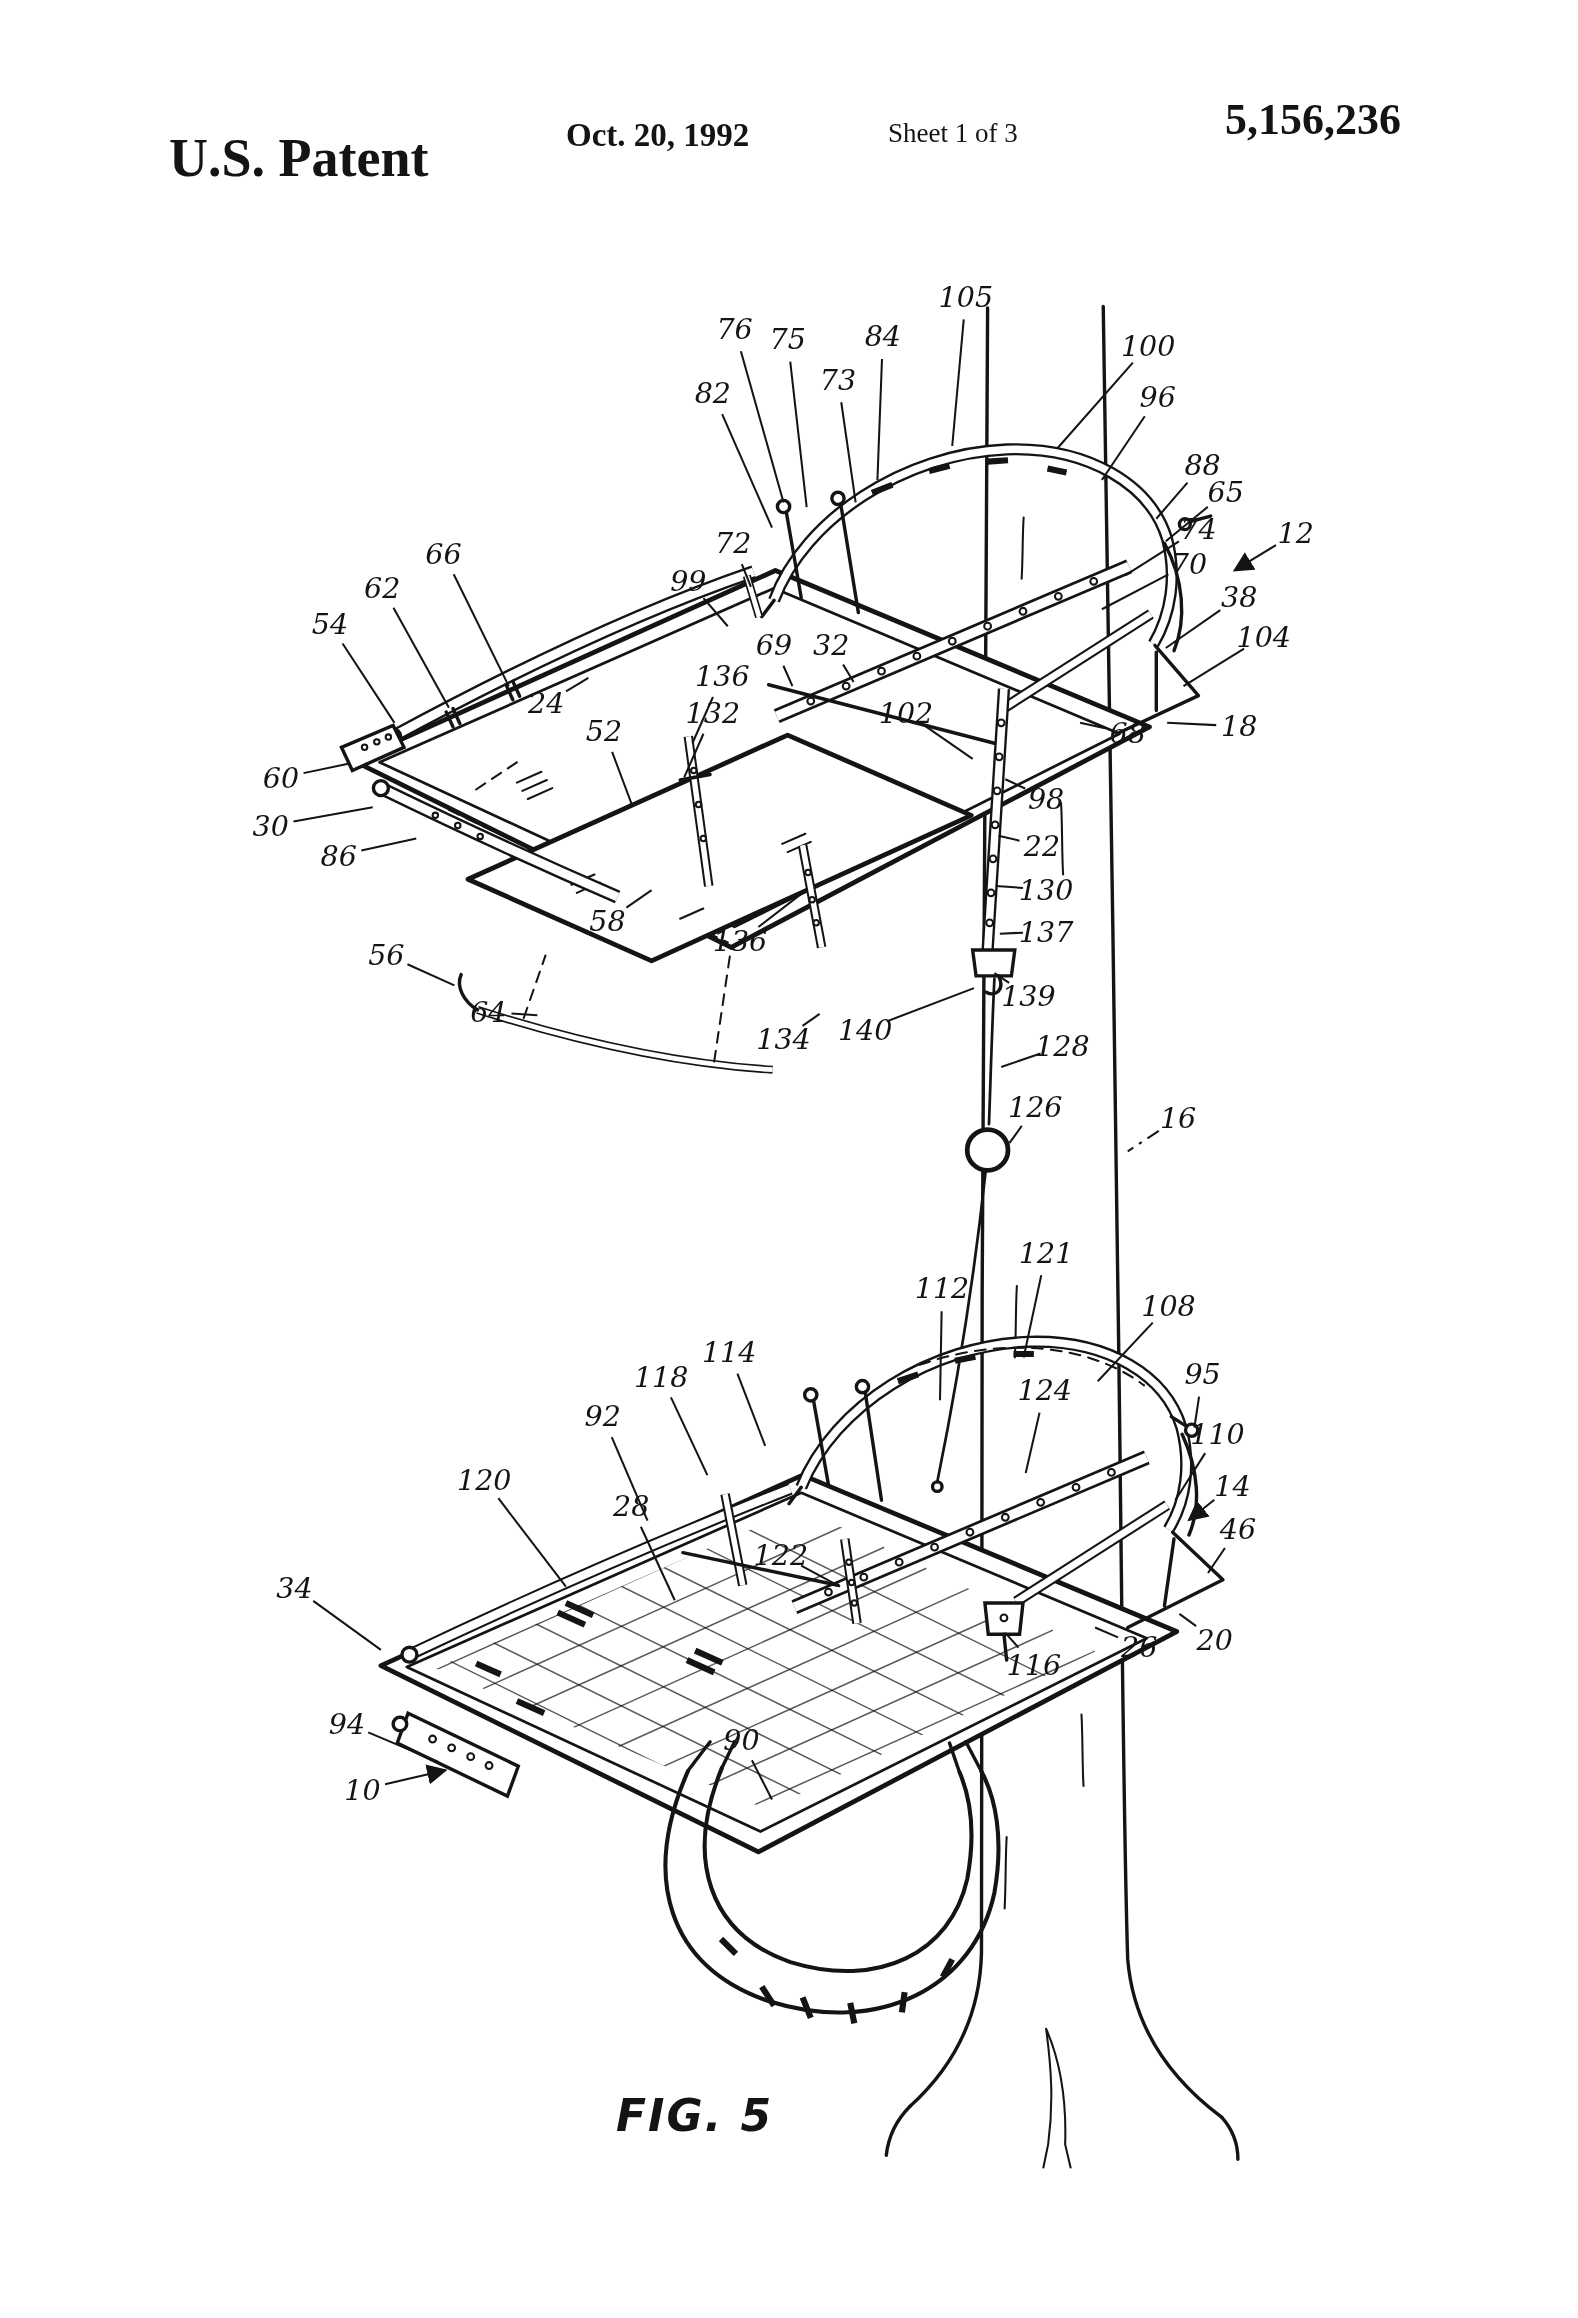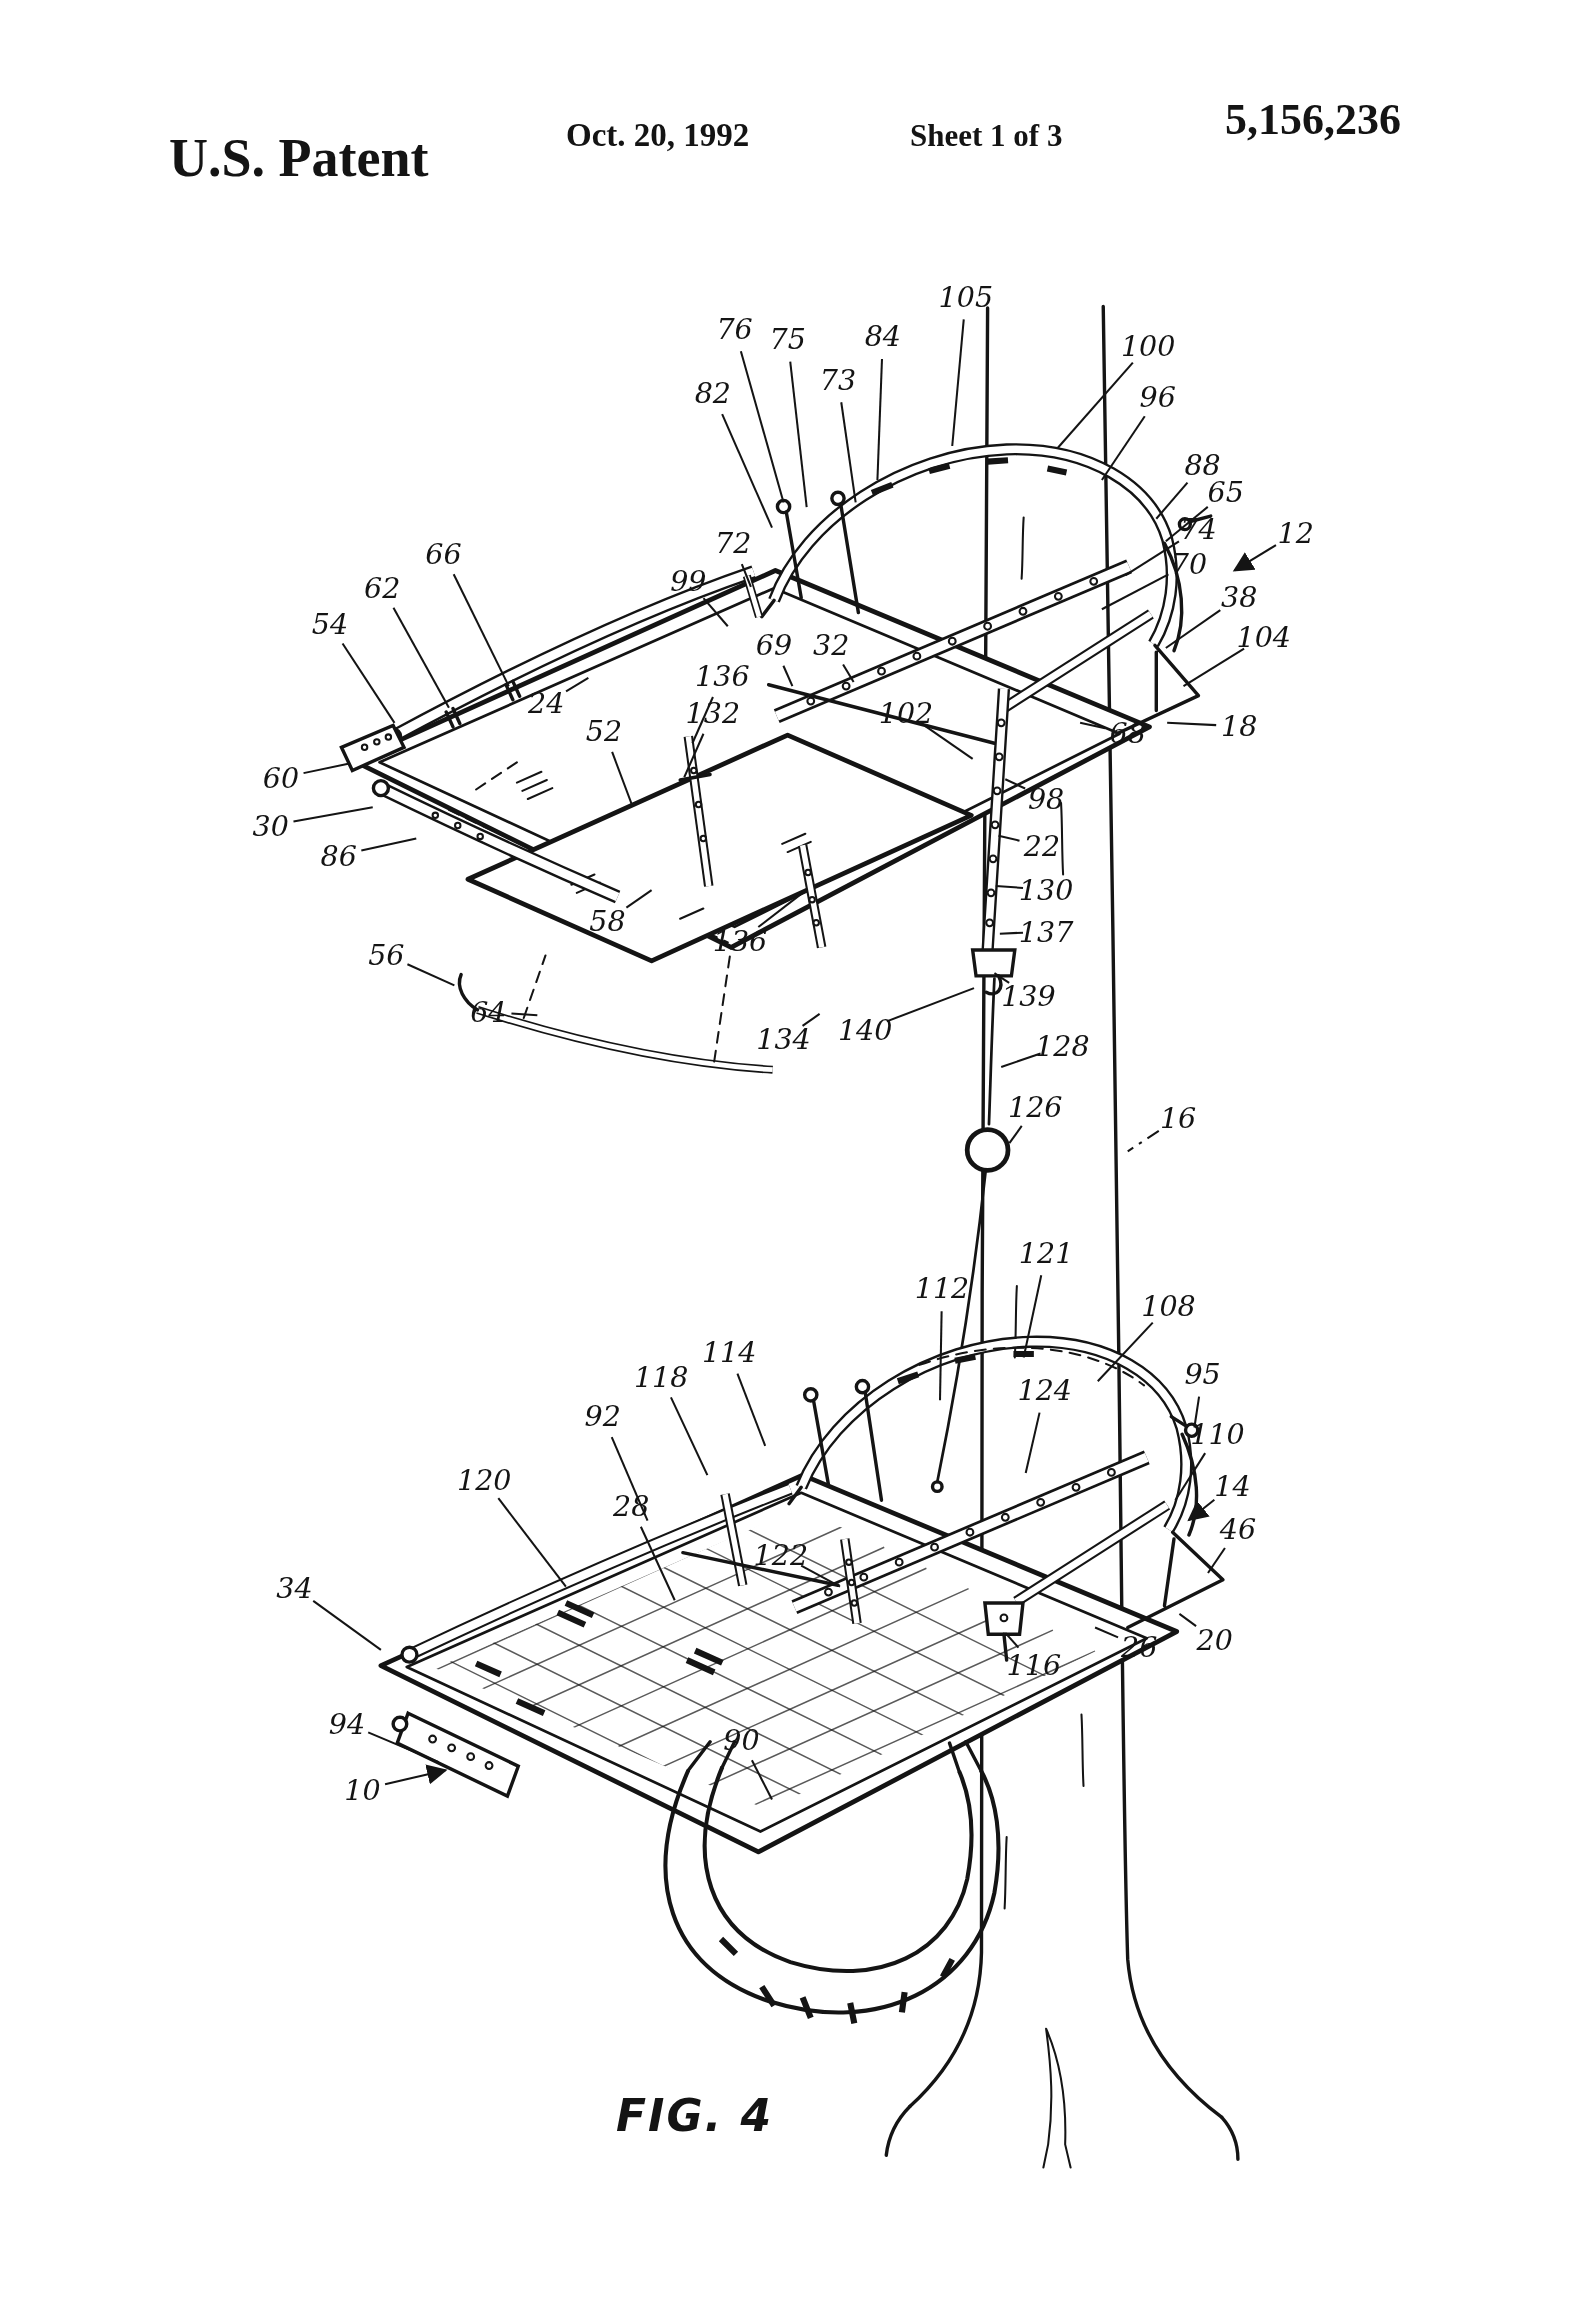--- a/index.html
+++ b/index.html
@@ -1,21 +1,21 @@
 <!DOCTYPE html>
 <html style="font-size:11px"><head>
 <meta charset="utf-8">
 <style>
   html,body{margin:0;padding:0;background:#e8e8e8;}
   .sheet{position:relative;width:1578px;height:2319px;background:#ffffff;overflow:hidden;
          font-family:"Liberation Serif",serif;color:#141414;}
   .hdr span{position:absolute;white-space:nowrap;}
   .hdr-title{left:169px;top:95px;font-weight:bold;font-size:54px;margin-top:32px;}
   .hdr-date{left:566px;top:117px;font-weight:bold;font-size:33px;}
-  .hdr-sheet{left:910px;top:118px;font-weight:bold;font-size:31px;}
+  .hdr-sheet{left:888px;top:118px;font-weight:normal;font-size:27px;}
   .hdr-num{left:1225px;top:94px;font-weight:bold;font-size:44px;}
   .fig-caption{position:absolute;left:616px;top:2090px;font-family:"DejaVu Sans",sans-serif;
                font-style:italic;font-weight:bold;font-size:44px;letter-spacing:2px;}
   svg{position:absolute;left:0;top:0;}
   .nf{fill:none;stroke:#141414;}
   .ln{fill:none;stroke:#141414;stroke-width:5;stroke-linecap:round;stroke-linejoin:round;}
   .thin{fill:none;stroke:#141414;stroke-width:3;stroke-linecap:round;}
   .thin2{fill:none;stroke:#141414;stroke-width:4;stroke-linecap:round;}
   .dash{stroke-dasharray:16 12;}
   .fillw{fill:#ffffff;stroke:#141414;}
@@ -367,15 +367,15 @@
         <text x="1786" y="2425" text-anchor="middle" class="reftext">20</text>
         <line x1="541.3224850879872" y1="2546.2250492593726" x2="645" y2="2590" class="leader"></line>
         <text x="510" y="2548" text-anchor="middle" class="reftext">94</text>
         <line x1="1105.4798367394685" y1="2587.2716807349607" x2="1135" y2="2645" class="leader"></line>
         <text x="1090" y="2572" text-anchor="middle" class="reftext">90</text>
         <line x1="566.1384328450685" y1="2622.3944580355583" x2="655" y2="2602" class="leader" marker-end="url(#arrow)"></line>
         <text x="533" y="2645" text-anchor="middle" class="reftext">10</text>
       </g>
   </svg>
 
-  <div class="fig-caption">FIG. 4</div>
+  <div class="fig-caption">FIG. 5</div>
 </div>
 
 
 </body></html>

